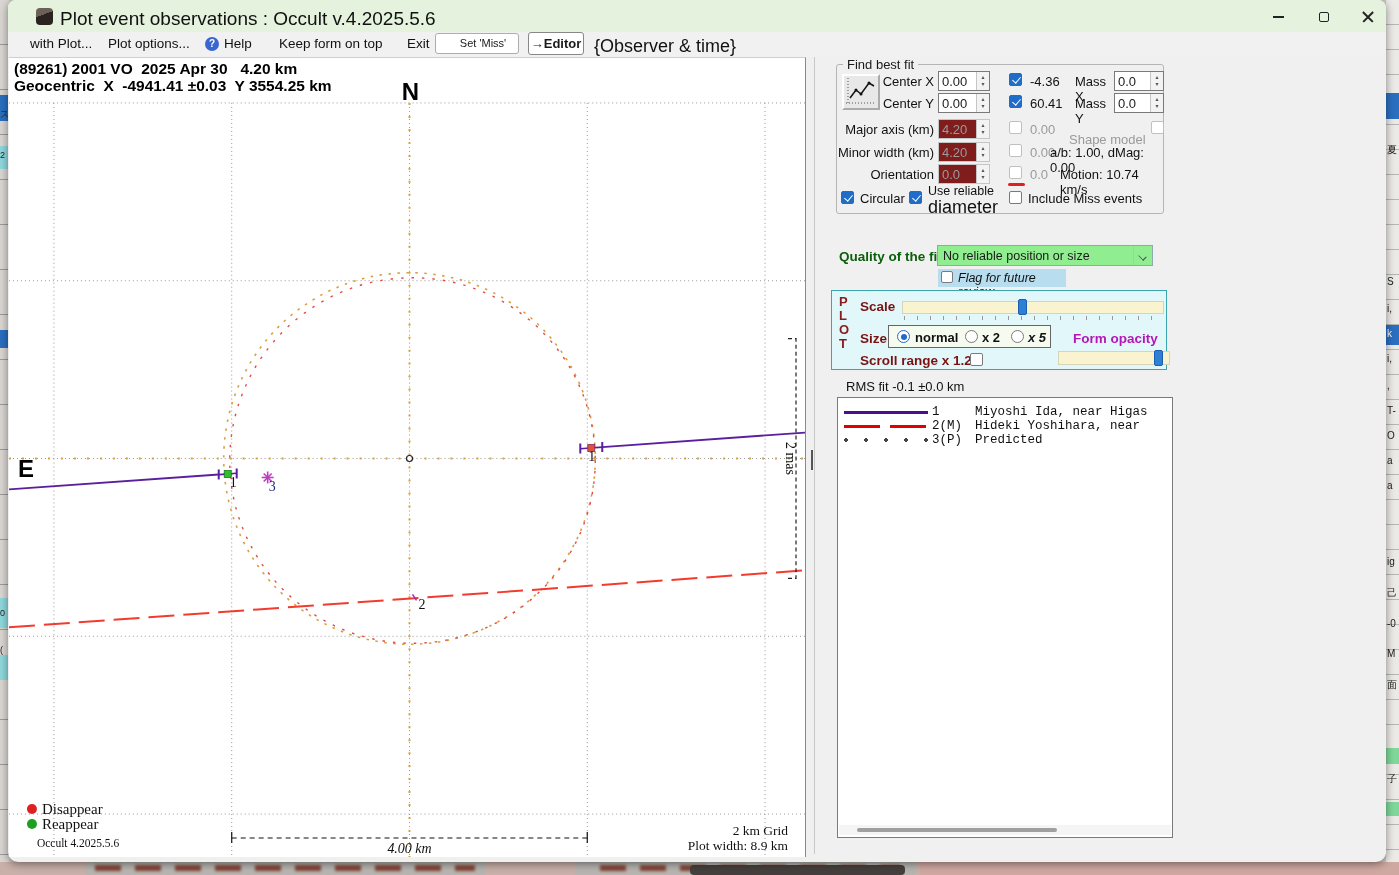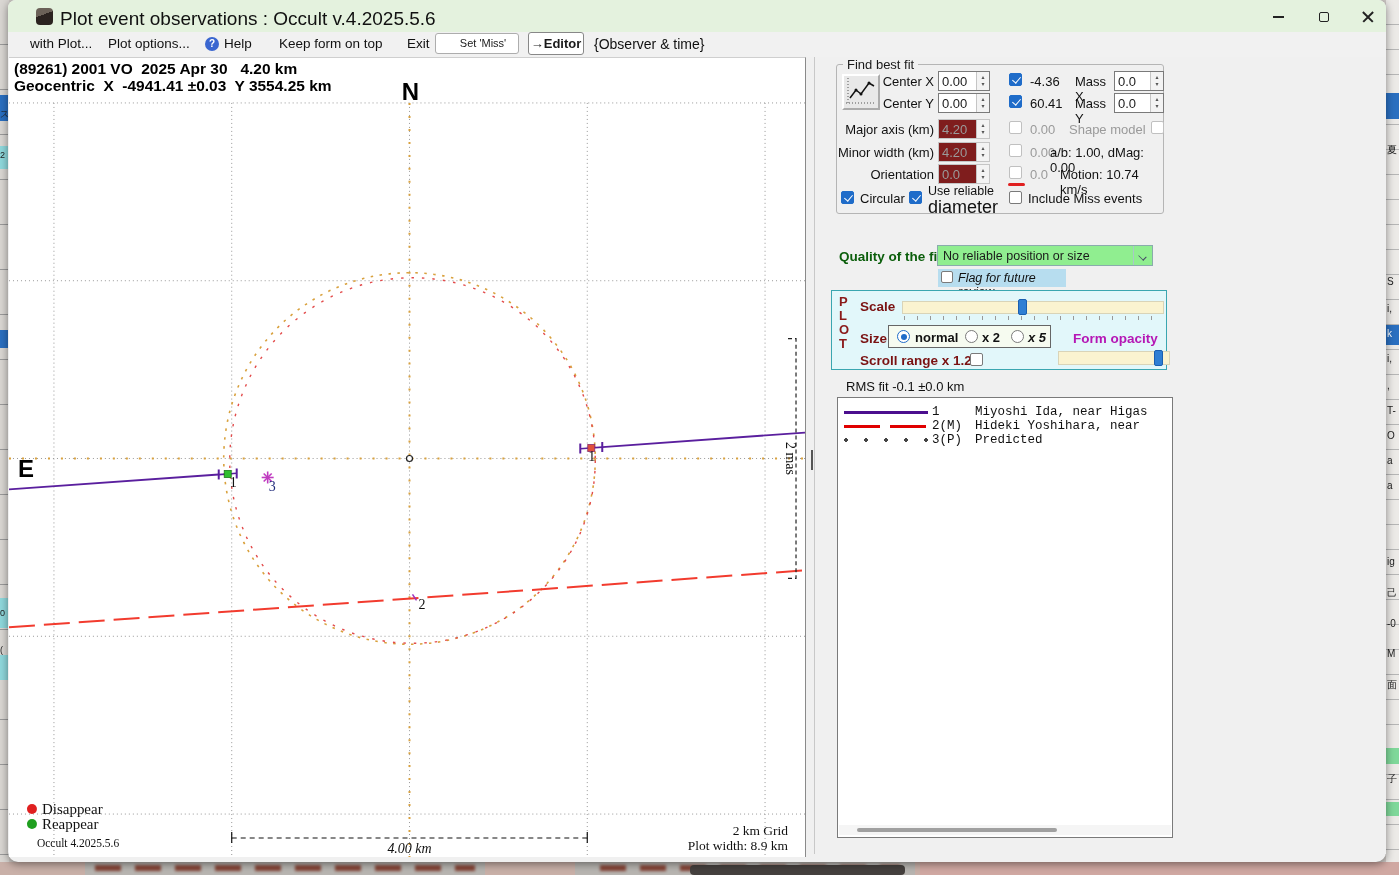--- a/index.html
+++ b/index.html
@@ -168,21 +168,21 @@
 
   <div class="menubar">
     <span class="menu-item" style="left:22px;">with Plot...</span>
     <span class="menu-item" style="left:100px;">Plot options...</span>
     <span class="help-icon">?</span>
     <span class="menu-item" style="left:216px;">Help</span>
     <span class="menu-item" style="left:271px;">Keep form on top</span>
     <span class="menu-item" style="left:399px;">Exit</span>
     <div class="mini-btn" style="left:427px;top:1px;width:84px;height:21px;font-size:11px;line-height:19px;padding-left:12px;">Set 'Miss' Times</div>
     <div class="mini-btn" style="left:520px;top:0;width:56px;height:23px;font-size:13px;font-weight:bold;line-height:21px;border-color:#888;">→Editor</div>
-    <span class="menu-item" style="left:586px;font-size:14px;">{Observer &amp; time}</span>
+    <span class="menu-item" style="left:586px;font-size:18px;">{Observer &amp; time}</span>
   </div>
 
   <svg class="plot-svg" width="797" height="800" viewBox="0 0 797 800">
 
     <g stroke="#989898" stroke-width="1" stroke-dasharray="1 3">
       <line x1="0" y1="45" x2="797" y2="45"></line>
       <line x1="0" y1="223" x2="797" y2="223"></line>
       <line x1="0" y1="401" x2="797" y2="401"></line>
       <line x1="0" y1="579" x2="797" y2="579"></line>
       <line x1="0" y1="757" x2="797" y2="757"></line>
@@ -311,21 +311,21 @@
       <span class="rlabel" style="left:0;top:57px;width:97px;">Major axis (km)</span>
       <div class="spin dis" style="left:101px;top:54px;">
         <span class="val">4.20</span>
         <span class="arrows">
             <span>▴</span>
             <span>▾</span>
           </span>
       </div>
       <span class="cb dis" style="left:172px;top:56px;"></span>
       <span class="val-text gray" style="left:193px;top:57px;">0.00</span>
-      <span class="rlabel gray" style="left:232px;top:57px;width:80px;text-align:left;">Shape model</span>
+      <span class="rlabel gray" style="left:232px;top:67px;width:80px;text-align:left;">Shape model</span>
       <span class="cb dis" style="left:314px;top:56px;"></span>
 
       <span class="rlabel" style="left:0;top:80px;width:97px;">Minor width (km)</span>
       <div class="spin dis" style="left:101px;top:77px;">
         <span class="val">4.20</span>
         <span class="arrows">
             <span>▴</span>
             <span>▾</span>
           </span>
       </div>

